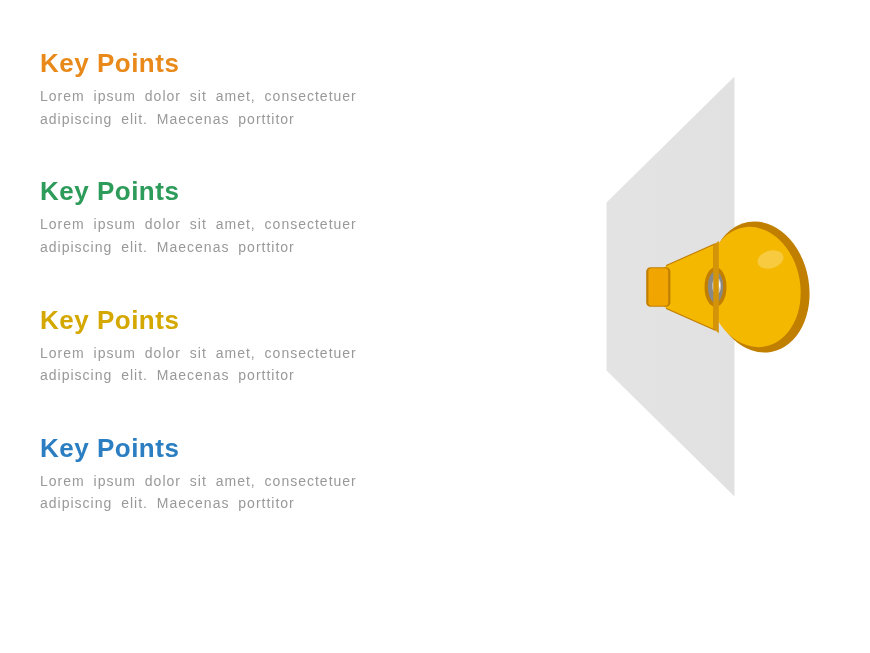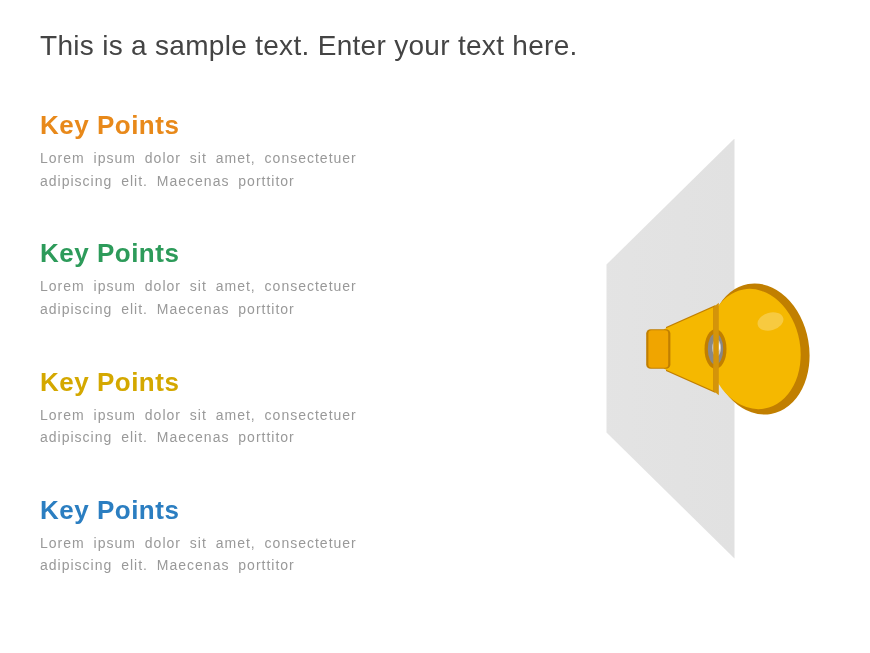--- a/index.html
+++ b/index.html
@@ -108,21 +108,20 @@
 
     .megaphone-svg {
       width: 100%;
       height: 100%;
     }
   </style>
 </head>
 <body>
 
 <div class="slide">
-  <div class="main-title">This is a sample text. Enter your text here.</div>
 
   <div class="content-area">
     <div class="key-points-list">
 
       <div class="key-point-item">
         <div class="key-point-title orange">Key  Points</div>
         <div class="key-point-text">
           <span>Lorem   ipsum   dolor   sit   amet,   consectetuer</span><br>
           <span>adipiscing elit. Maecenas porttitor</span>
         </div>

